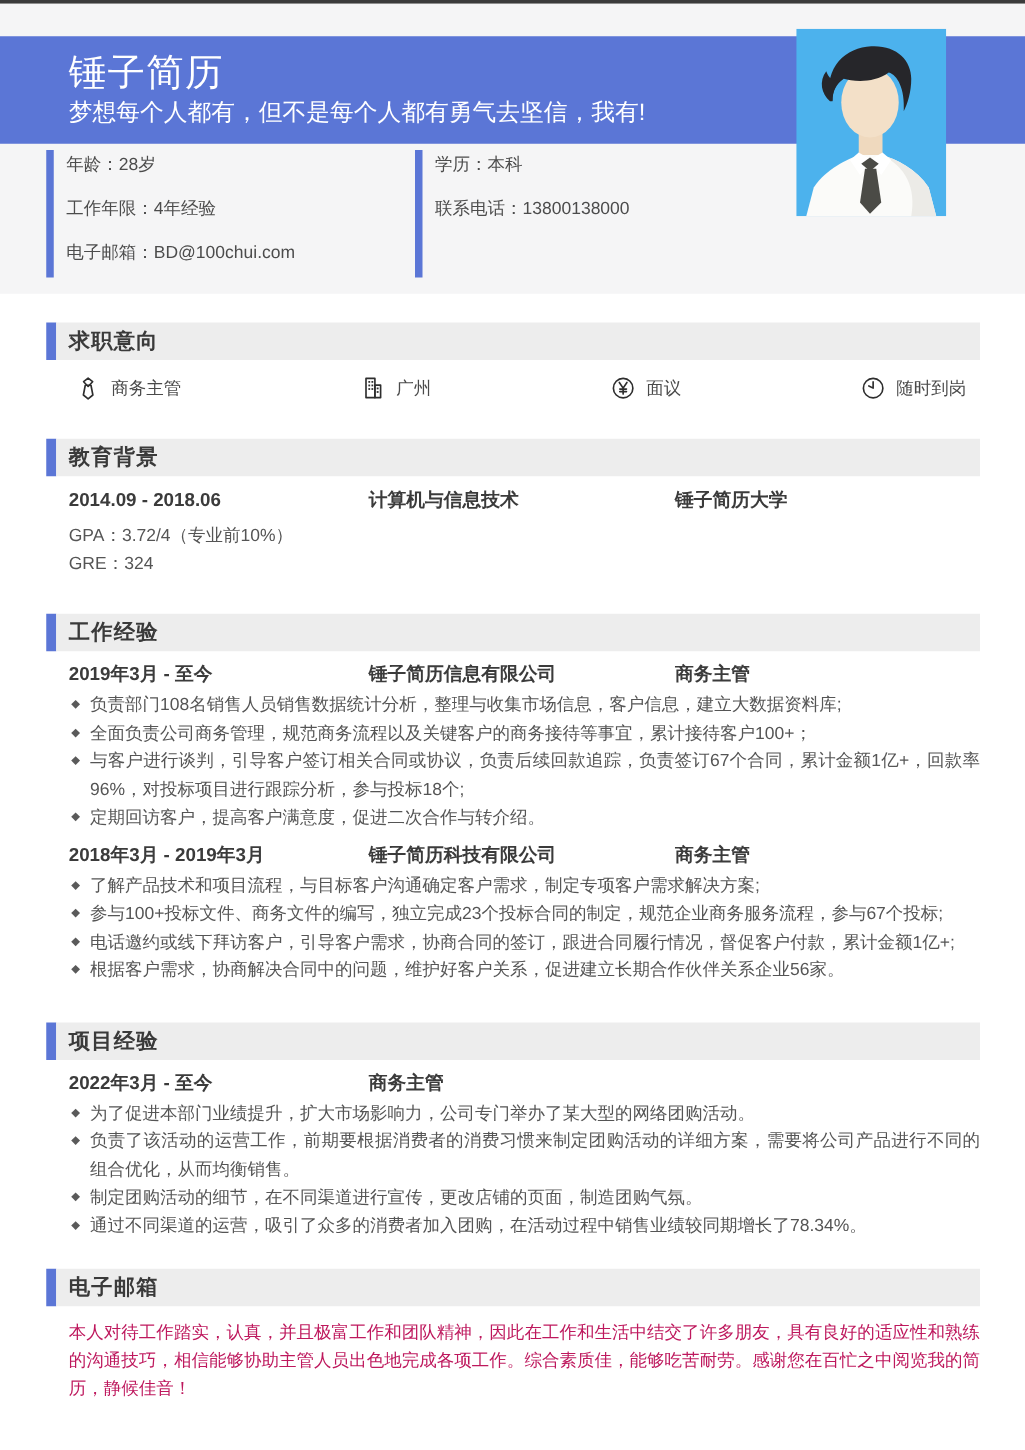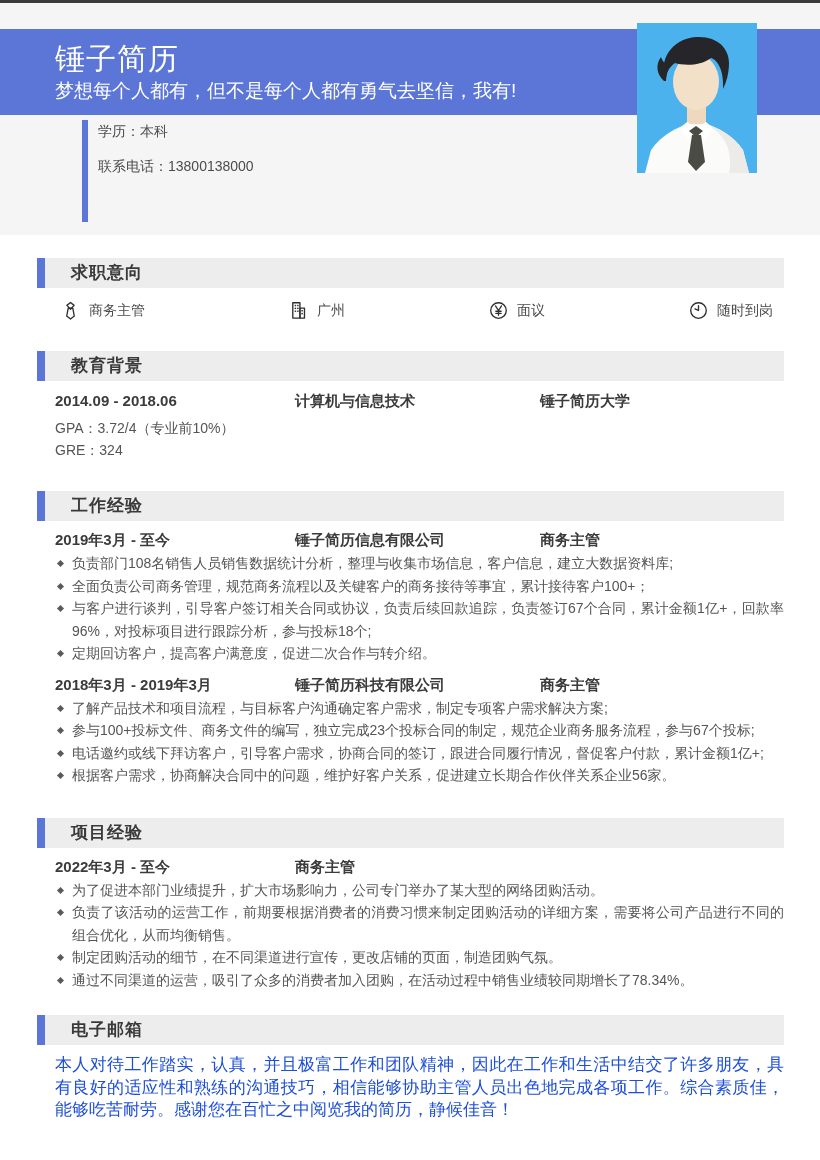--- a/index.html
+++ b/index.html
@@ -30,21 +30,21 @@
   .info-items .info-item { margin-bottom: 21px; line-height: 14px; white-space: nowrap; }
 
   .photo { position: absolute; top: 20px; left: 637px; width: 120px; height: 150px; }
   .photo svg { display: block; }
 
   
   .main { padding: 0 36px 0 37px; }
   .sec-header { display: flex; height: 30px; }
   .sec-accent { width: 8px; background: #5B76D6; flex: none; }
   .sec-title  { flex: 1; background: #EDEDED; font-size: 17px; font-weight: bold;
-                color: #3A3A3A; line-height: 30px; padding-left: 26px; letter-spacing: 1px; }
+                color: #3A3A3A; line-height: 30px; padding-left: 10px; letter-spacing: 1px; }
 
   .sec-intent  { margin-top: 23px; }
   .sec-edu     { margin-top: 31px; }
   .sec-work    { margin-top: 30px; }
   .sec-project { margin-top: 31px; }
   .sec-eval    { margin-top: 24px; }
 
   .intent-row { display: grid; grid-template-columns: 228px 200px 200px auto;
                 margin: 13px 0 0 24px; }
   .intent-item { display: flex; align-items: center; font-size: 14px; color: #4a4a4a; }
@@ -60,37 +60,45 @@
   .entry + .entry { margin-top: 11px; }
 
   .bullets { margin: 3px 0 0; padding: 0 0 0 18px; list-style: none; }
   .bullets li { position: relative; padding-left: 17px; font-size: 14px;
                 line-height: 22.5px; color: #555; text-align: justify; }
   .bullets li::before {
     content: ""; position: absolute; left: 3px; top: 9px;
     width: 5px; height: 5px; background: #5a5a5a; transform: rotate(45deg);
   }
 
-  .eval-text { margin: 9px 0 0; padding-left: 18px; font-size: 17px;
-               line-height: 22.5px; color: #1d4ed8; text-align: justify; }
+  .eval-text { margin: 9px 0 0; padding-left: 18px; font-size: 14px;
+               line-height: 22.5px; color: #be185d; text-align: justify; }
 
   .icon-stroke { stroke: #2e2e2e; fill: none; stroke-width: 1.4; stroke-linejoin: round; stroke-linecap: round; }
 </style>
 </head>
 <body>
 
 <div class="top-line"></div>
 
 <div class="header-area">
   <div class="banner">
     <h1>锤子简历</h1>
     <p>梦想每个人都有，但不是每个人都有勇气去坚信，我有!</p>
   </div>
 
   <div class="info">
+    <div class="info-col">
+      <div class="vbar"></div>
+      <div class="info-items">
+        <div class="info-item">年龄：28岁</div>
+        <div class="info-item">工作年限：4年经验</div>
+        <div class="info-item">电子邮箱：BD@100chui.com</div>
+      </div>
+    </div>
     <div class="info-col right">
       <div class="vbar"></div>
       <div class="info-items">
         <div class="info-item">学历：本科</div>
         <div class="info-item">联系电话：13800138000</div>
       </div>
     </div>
   </div>
 
   <div class="photo">

